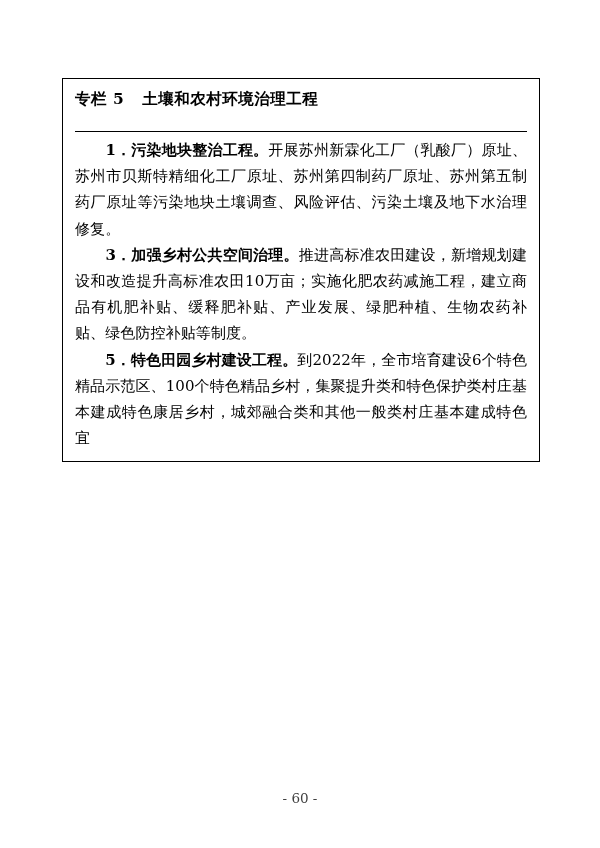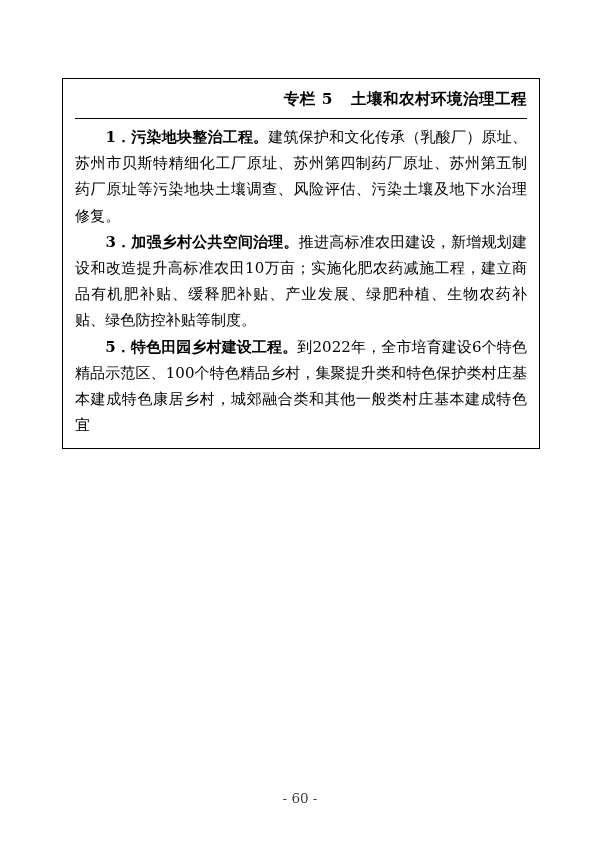--- a/index.html
+++ b/index.html
@@ -31,26 +31,26 @@
     margin: 0;
     letter-spacing: 0.2px;
   }
   .box {
     margin-top: 16px;
     border: 1.2px solid #000000;
     box-sizing: border-box;
     padding: 7px 12px 10px 12px;
   }
   .box-title {
-    text-align: right;
+    text-align: left;
     font-weight: bold;
     font-size: 15.5px;
     line-height: 26px;
     letter-spacing: 0.5px;
-    margin-bottom: 6px;
+    margin-bottom: 19px;
   }
   .box-title .sp {
     display: inline-block;
     width: 18px;
   }
   .box-hr {
     border: 0;
     border-top: 1.2px solid #000000;
     margin: 2px 0 5px 0;
   }
@@ -83,21 +83,21 @@
   <div class="content">
 
 
     <div class="box">
       <div class="box-title">
         <span>专栏 5</span><span class="sp"></span><span>土壤和农村环境治理工程</span>
       </div>
       <hr class="box-hr">
 
       <p class="box-para">
-        　　<b>1．</b><b>污染地块整治工程。</b><span>建筑保护和文化传承（乳酸厂）原址、苏州市贝斯特精细化工厂原址、苏州第四制药厂原址、苏州第五制药厂原址等污染地块土壤调查、风险评估、污染土壤及地下水治理修复。</span>
+        　　<b>1．</b><b>污染地块整治工程。</b><span>开展苏州新霖化工厂（乳酸厂）原址、苏州市贝斯特精细化工厂原址、苏州第四制药厂原址、苏州第五制药厂原址等污染地块土壤调查、风险评估、污染土壤及地下水治理修复。</span>
       </p>
       <p class="box-para">
         　　<b>3．</b><b>加强乡村公共空间治理。</b><span>推进高标准农田建设，新增规划建设和改造提升高标准农田10万亩；实施化肥农药减施工程，建立商品有机肥补贴、缓释肥补贴、产业发展、绿肥种植、生物农药补贴、绿色防控补贴等制度。</span>
       </p>
       <p class="box-para">
         　　<b>5．</b><b>特色田园乡村建设工程。</b><span>到2022年，全市培育建设6个特色精品示范区、100个特色精品乡村，集聚提升类和特色保护类村庄基本建成特色康居乡村，城郊融合类和其他一般类村庄基本建成特色宜</span>
       </p>
     </div>
 
   </div>

